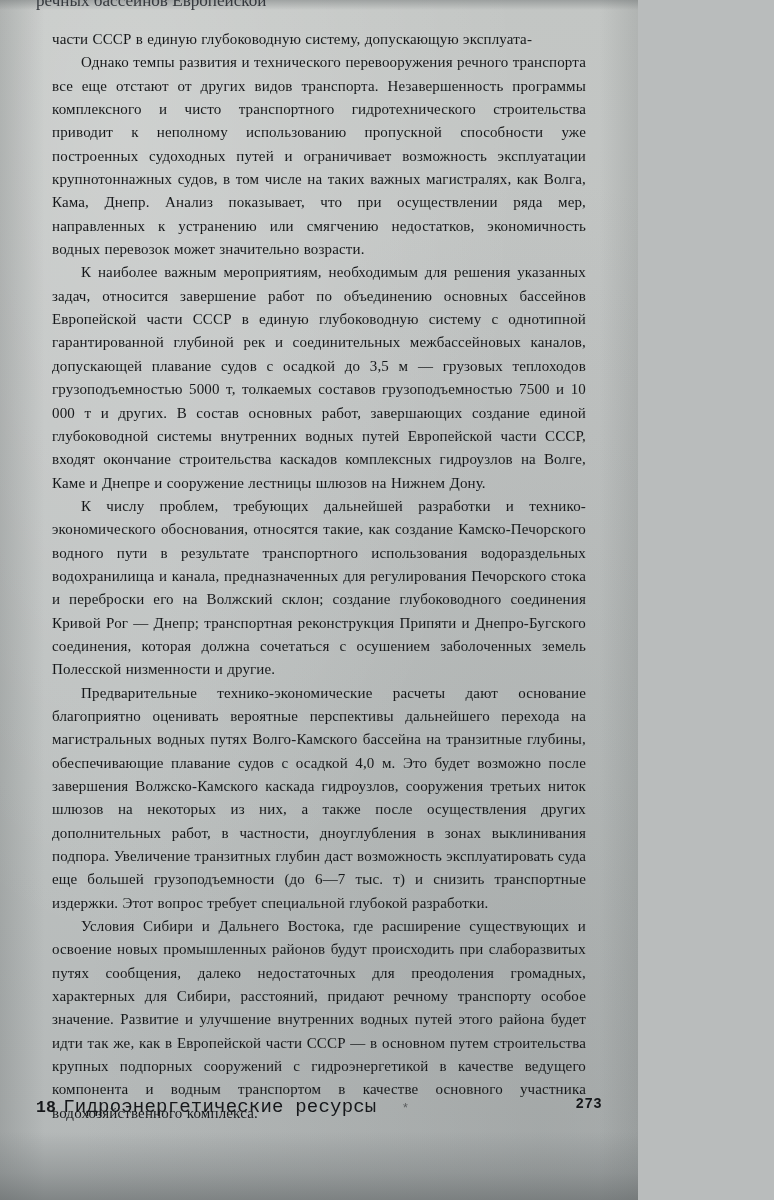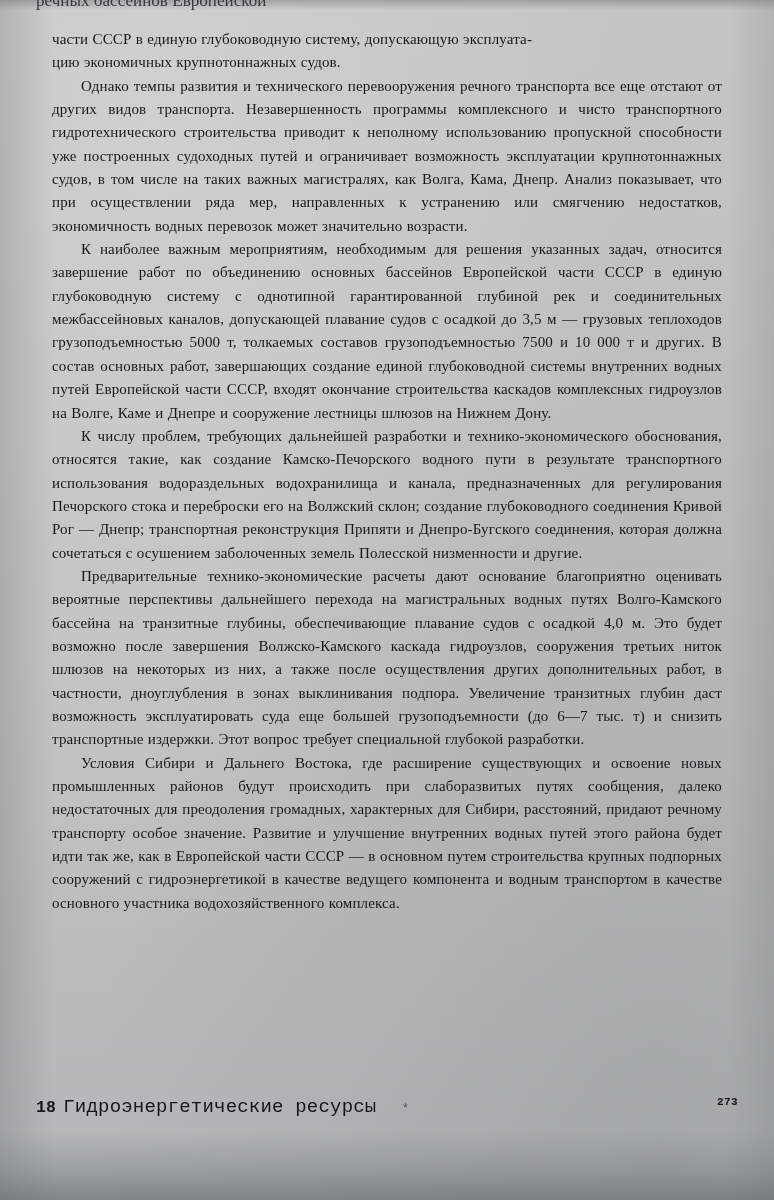--- a/index.html
+++ b/index.html
@@ -8,21 +8,21 @@
     background: #b9bcbc;
   }
   body {
     width: 774px;
     height: 1200px;
     overflow: hidden;
     font-family: "Liberation Serif", "DejaVu Serif", serif;
   }
   .page {
     position: relative;
-    width: 774px;
+    width: 638px;
     height: 1200px;
     background:
       radial-gradient(ellipse at 20% 10%, rgba(255,255,255,0.20), rgba(255,255,255,0) 55%),
       radial-gradient(ellipse at 85% 95%, rgba(120,125,125,0.28), rgba(255,255,255,0) 60%),
       linear-gradient(180deg, #c3c6c4 0%, #c0c3c2 35%, #bcc0bf 65%, #b3b7b7 100%);
     box-sizing: border-box;
     padding: 0 36px;
   }
   
   .page:before {
@@ -100,21 +100,21 @@
   }
   .footer-title {
     font-size: 19px;
   }
   .footer-mark {
     font-size: 13px;
     opacity: 0.55;
     padding-left: 18px;
   }
   .footer-right {
-    font-size: 11px;
+    font-size: 14px;
     font-weight: 700;
     letter-spacing: 0.4px;
   }
   .bottom-shadow {
     position: absolute;
     left: 0; right: 0; bottom: 0;
     height: 68px;
     background: linear-gradient(180deg, rgba(150,154,154,0) 0%, rgba(120,125,126,0.45) 60%, rgba(95,100,101,0.6) 100%);
     pointer-events: none;
   }
@@ -131,21 +131,20 @@
 
 <div class="page">
   <div class="top-shadow"></div>
 
   <div class="clipped-line">
     <span>речных бассейнов Европейской</span>
   </div>
 
   <div class="text-body">
     <p class="para first">части СССР в единую глубоководную систему, допускающую эксплуата-</p>
-    <p class="para first">цию экономичных крупнотоннажных судов.</p>
     <p class="para">Однако темпы развития и технического перевооружения речного транспорта все еще отстают от других видов транспорта. Незавершенность программы комплексного и чисто транспортного гидротехнического строительства приводит к неполному использованию пропускной способности уже построенных судоходных путей и ограничивает возможность эксплуатации крупнотоннажных судов, в том числе на таких важных магистралях, как Волга, Кама, Днепр. Анализ показывает, что при осуществлении ряда мер, направленных к устранению или смягчению недостатков, экономичность водных перевозок может значительно возрасти.</p>
     <p class="para">К наиболее важным мероприятиям, необходимым для решения указанных задач, относится завершение работ по объединению основных бассейнов Европейской части СССР в единую глубоководную систему с однотипной гарантированной глубиной рек и соединительных межбассейновых каналов, допускающей плавание судов с осадкой до 3,5 м — грузовых теплоходов грузоподъемностью 5000 т, толкаемых составов грузоподъемностью 7500 и 10 000 т и других. В состав основных работ, завершающих создание единой глубоководной системы внутренних водных путей Европейской части СССР, входят окончание строительства каскадов комплексных гидроузлов на Волге, Каме и Днепре и сооружение лестницы шлюзов на Нижнем Дону.</p>
     <p class="para">К числу проблем, требующих дальнейшей разработки и технико-экономического обоснования, относятся такие, как создание Камско-Печорского водного пути в результате транспортного использования водораздельных водохранилища и канала, предназначенных для регулирования Печорского стока и переброски его на Волжский склон; создание глубоководного соединения Кривой Рог — Днепр; транспортная реконструкция Припяти и Днепро-Бугского соединения, которая должна сочетаться с осушением заболоченных земель Полесской низменности и другие.</p>
     <p class="para">Предварительные технико-экономические расчеты дают основание благоприятно оценивать вероятные перспективы дальнейшего перехода на магистральных водных путях Волго-Камского бассейна на транзитные глубины, обеспечивающие плавание судов с осадкой 4,0 м. Это будет возможно после завершения Волжско-Камского каскада гидроузлов, сооружения третьих ниток шлюзов на некоторых из них, а также после осуществления других дополнительных работ, в частности, дноуглубления в зонах выклинивания подпора. Увеличение транзитных глубин даст возможность эксплуатировать суда еще большей грузоподъемности (до 6—7 тыс. т) и снизить транспортные издержки. Этот вопрос требует специальной глубокой разработки.</p>
     <p class="para">Условия Сибири и Дальнего Востока, где расширение существующих и освоение новых промышленных районов будут происходить при слаборазвитых путях сообщения, далеко недостаточных для преодоления громадных, характерных для Сибири, расстояний, придают речному транспорту особое значение. Развитие и улучшение внутренних водных путей этого района будет идти так же, как в Европейской части СССР — в основном путем строительства крупных подпорных сооружений с гидроэнергетикой в качестве ведущего компонента и водным транспортом в качестве основного участника водохозяйственного комплекса.</p>
   </div>
 
   <div class="footer">
     <div class="footer-left">
       <span class="footer-num">18</span>

